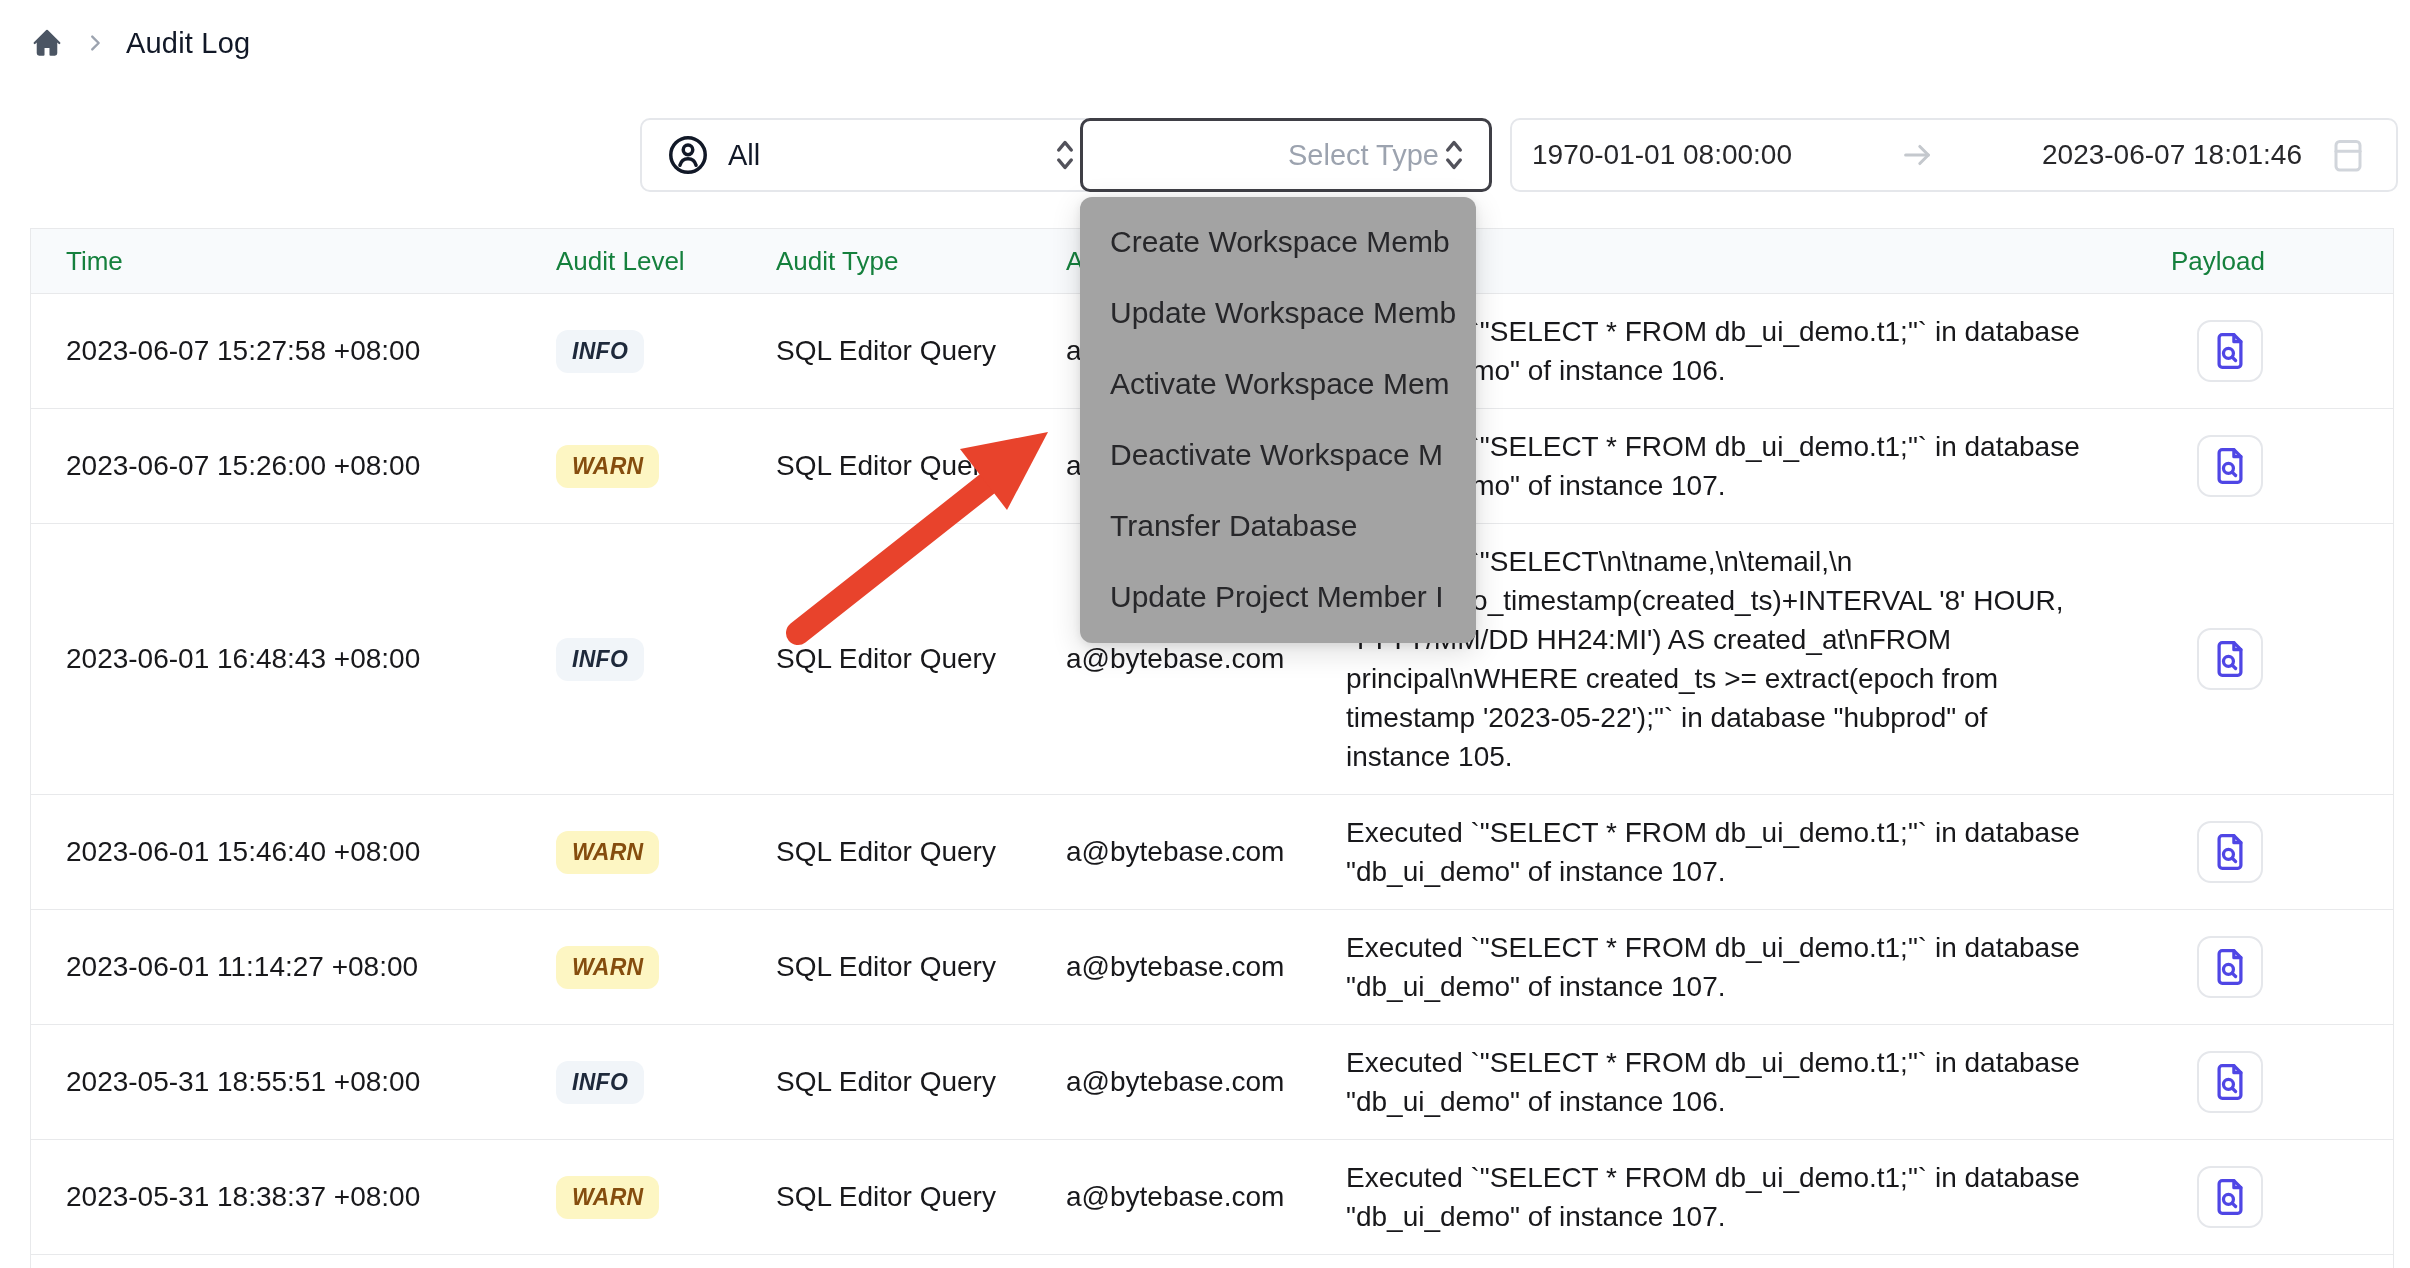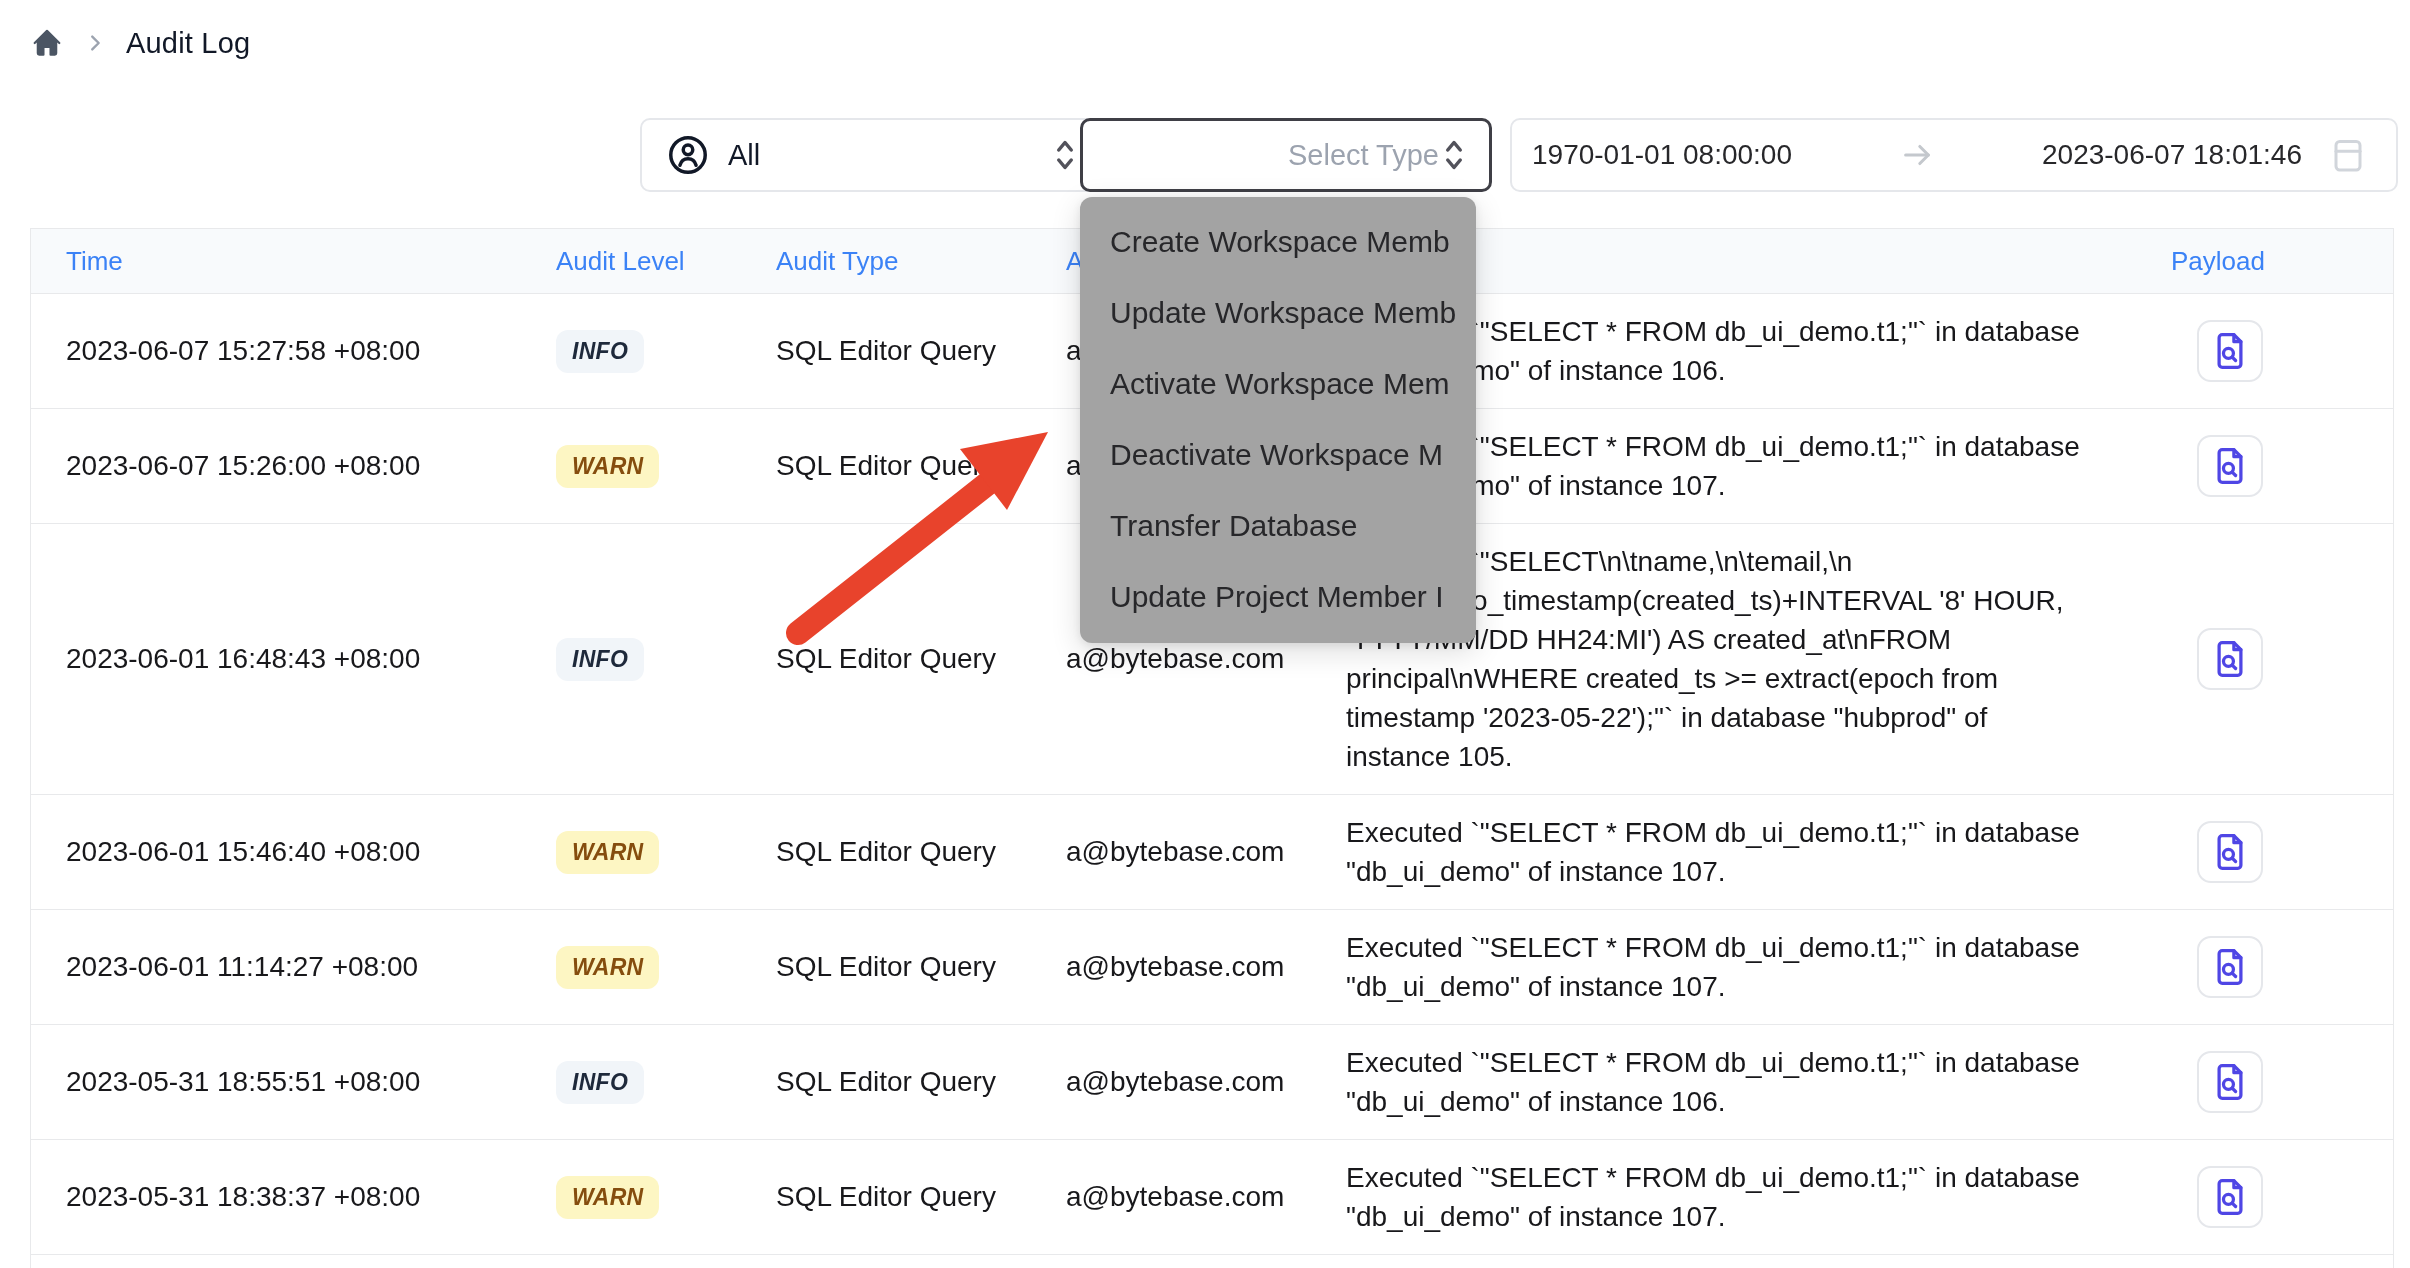--- a/index.html
+++ b/index.html
@@ -28,21 +28,21 @@
           border-radius:12px; box-shadow:0 8px 30px rgba(0,0,0,.14), 0 2px 8px rgba(0,0,0,.08);
           padding:9px 0; z-index:40; overflow:hidden; }
   .menu-item { height:71px; line-height:71px; padding:0 70px 0 30px; font-size:30px; color:#27272a;
                white-space:nowrap; overflow:hidden; cursor:pointer; }
 
   
   .audit-table { position:absolute; left:30px; top:228px; width:2364px; height:1040px;
                  border:1.5px solid #e8e9eb; border-bottom:none; background:#fff; }
   .thead { display:grid; grid-template-columns:490px 220px 290px 280px 790px 1fr;
            height:65px; background:#f8fafc; border-bottom:1.5px solid #e8e9eb; align-items:center; }
-  .th { font-size:26px; font-weight:500; color:#3b82f6; padding-left:35px; white-space:nowrap; overflow:hidden; }
+  .th { font-size:26px; font-weight:500; color:#15803d; padding-left:35px; white-space:nowrap; overflow:hidden; }
   .th-payload { padding-left:70px; }
   .trow { display:grid; grid-template-columns:490px 220px 290px 280px 790px 1fr;
           border-bottom:1.5px solid #e8e9eb; padding:18px 0; align-items:center; }
   .td { padding-left:35px; font-size:28px; color:#18181b; white-space:nowrap; }
   .td-comment { white-space:normal; }
   .comment-line { font-size:28px; line-height:39px; color:#18181b; white-space:nowrap; overflow:visible; }
   .badge { display:inline-block; font-size:23px; font-weight:600; padding:8px 16px; border-radius:12px; letter-spacing:.3px;font-style:italic; }
   .badge-INFO { background:#f1f5f9; color:#1e293b; }
   .badge-WARN { background:#fdf6c3; color:#854d0e; }
   .td-payload { padding-left:96px; }

